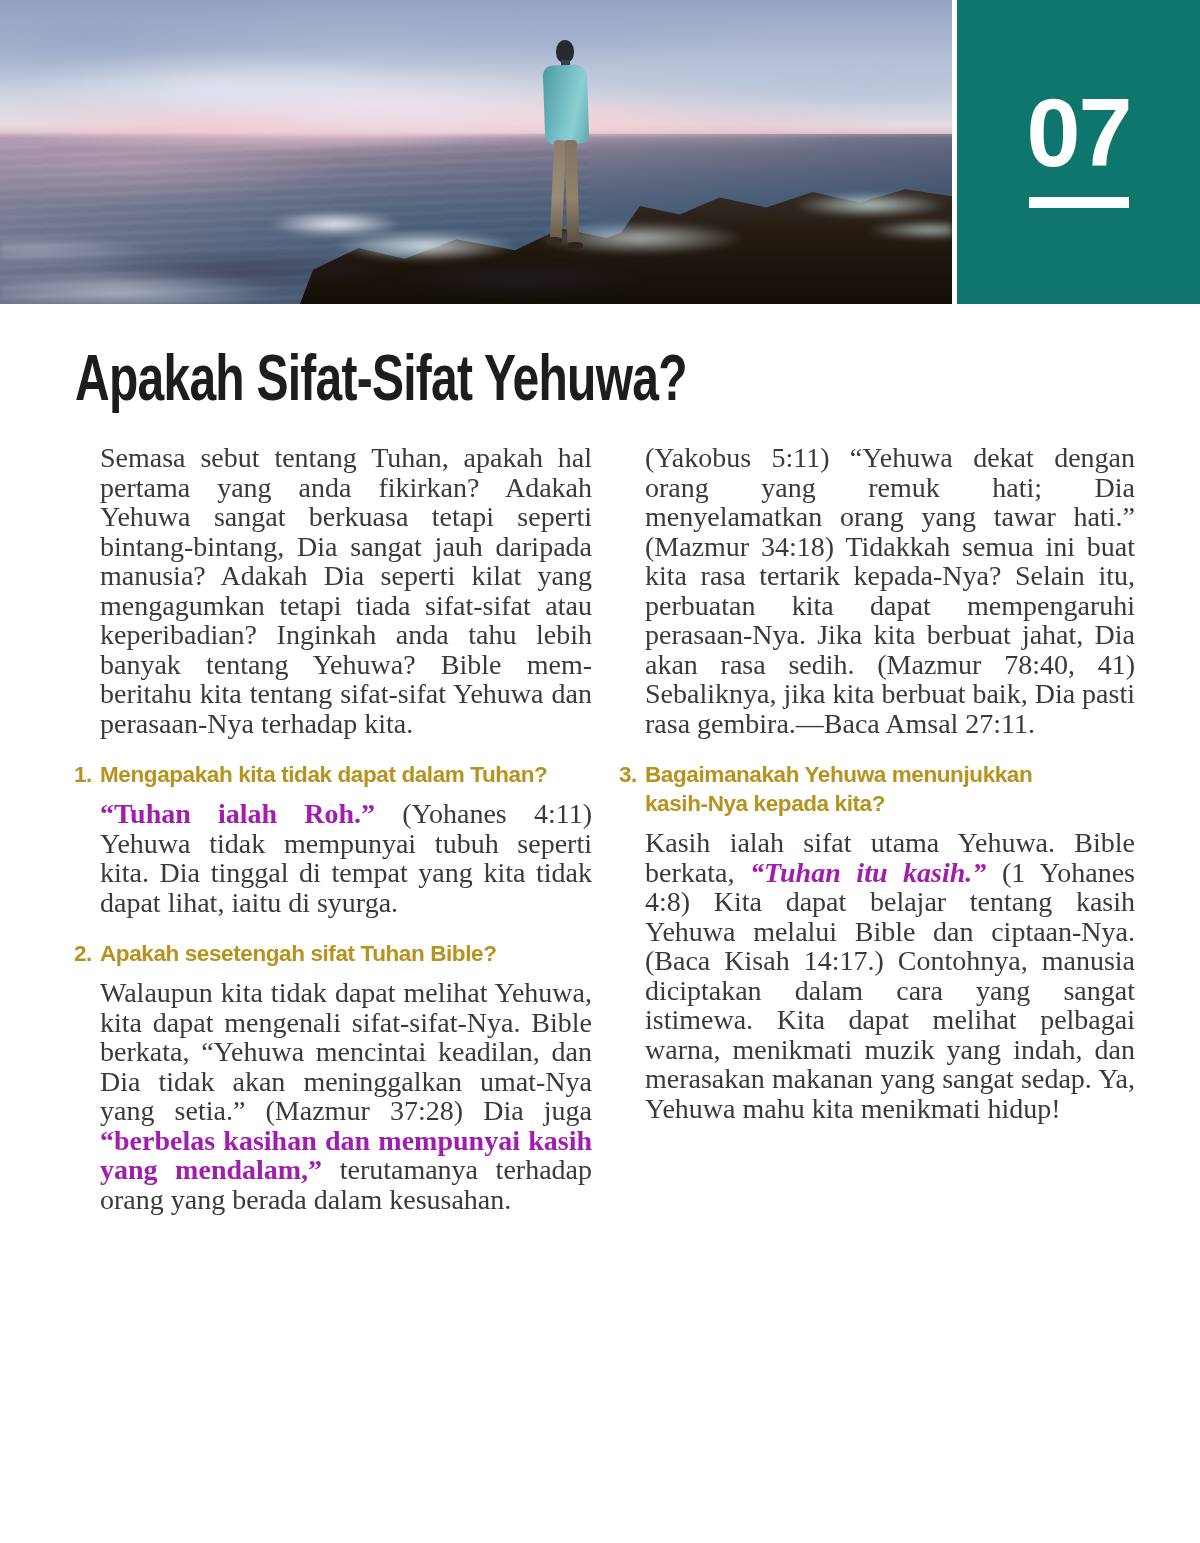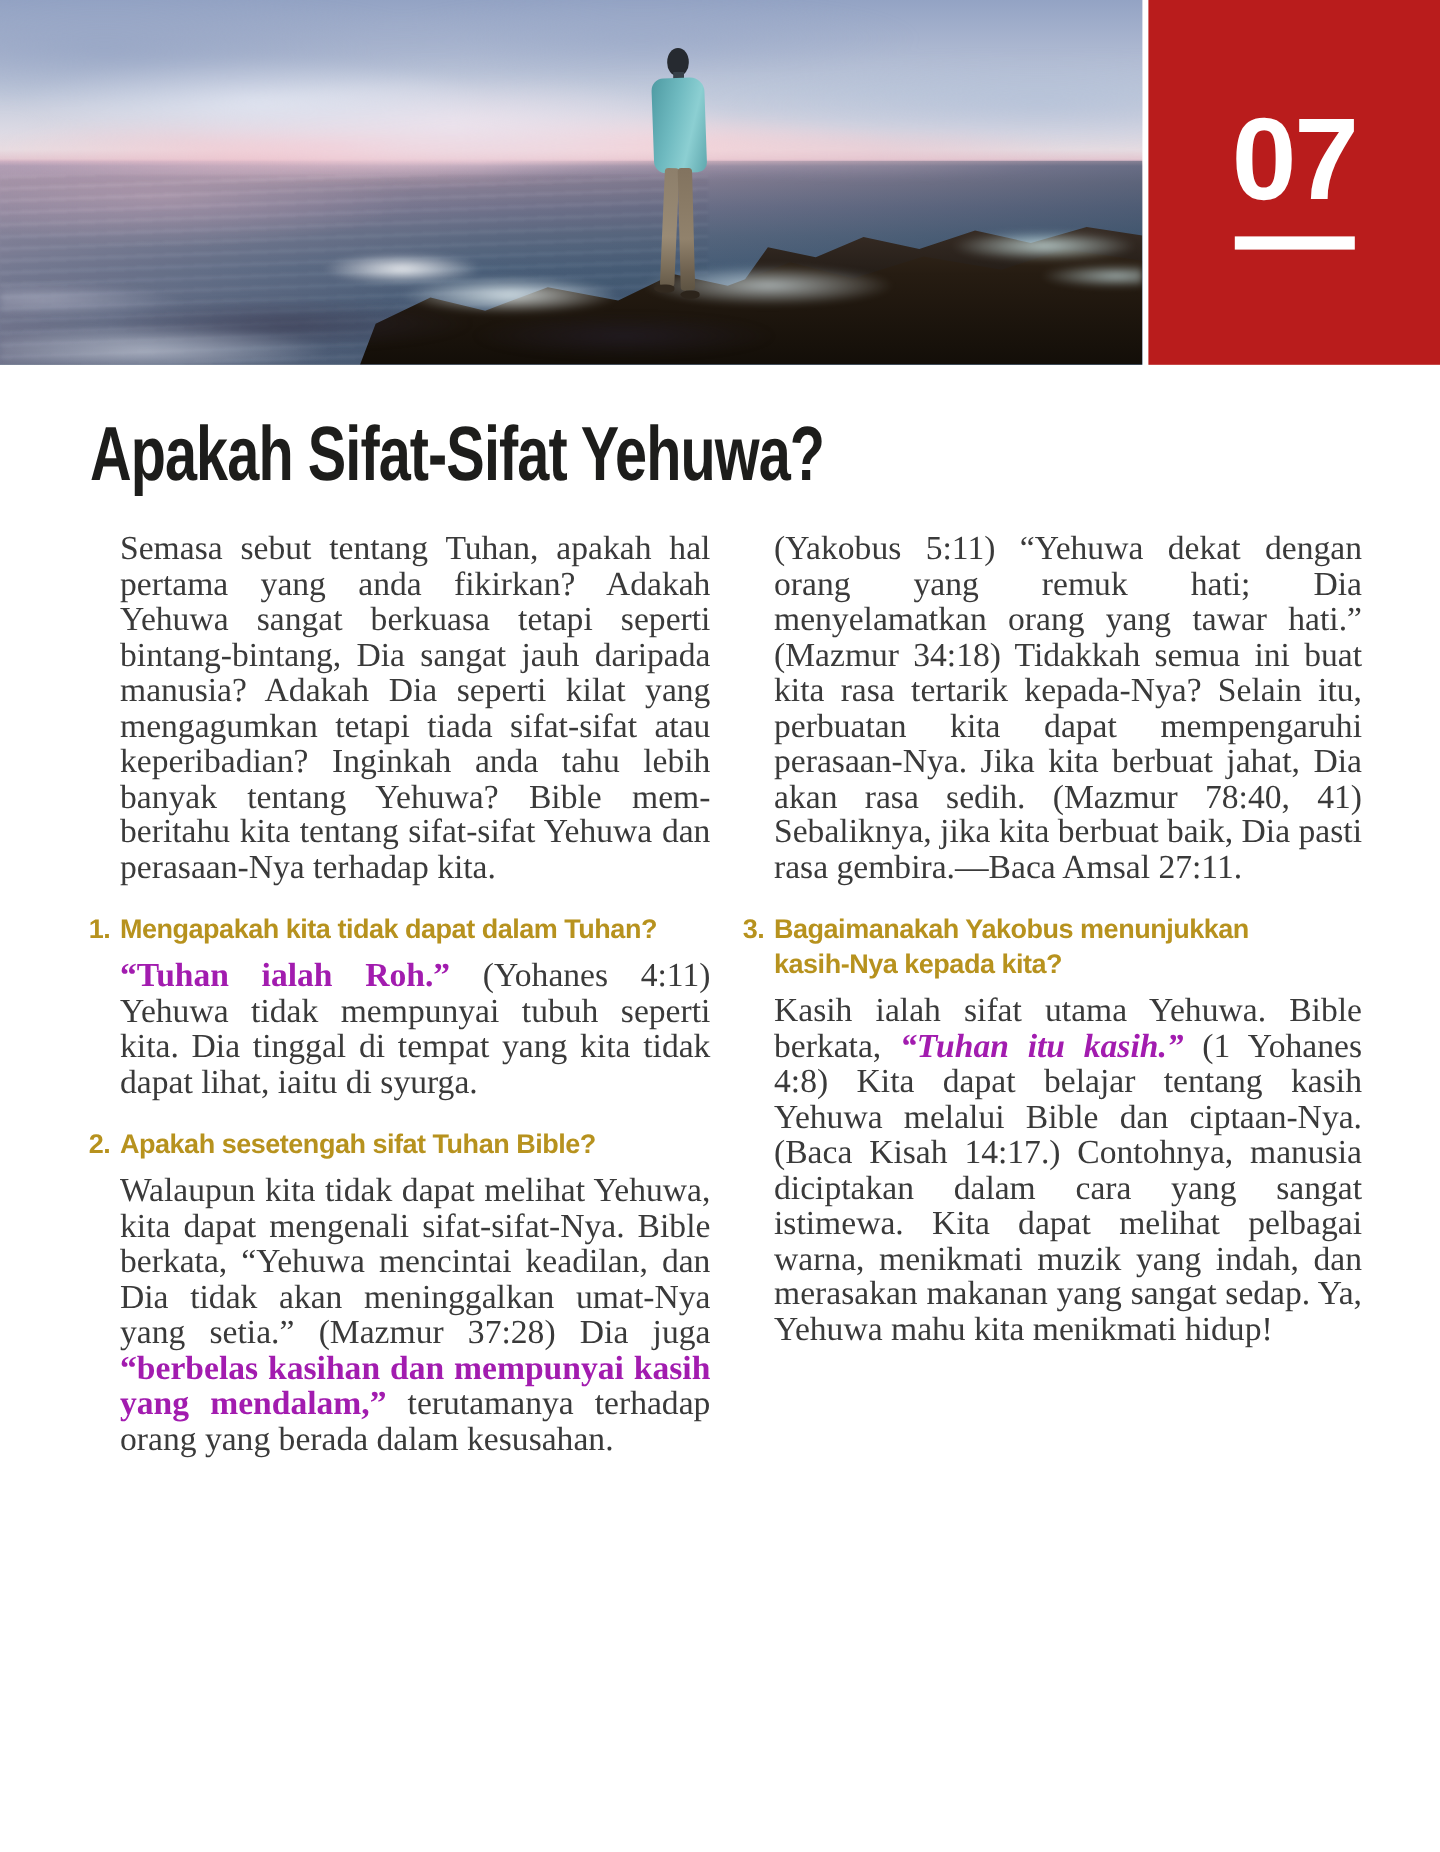--- a/index.html
+++ b/index.html
@@ -69,21 +69,21 @@
     border-radius:10px 12px 8px 10px;}
   .p-leg1{position:absolute;left:14px;top:100px;width:12px;height:99px;transform:rotate(2.5deg);border-radius:3px;
     background:linear-gradient(180deg,#8d7f6b 0%,#9a8b75 58%,#7b6e5a 84%,#655a49 100%);}
   .p-leg2{position:absolute;left:28px;top:100px;width:12px;height:102px;transform:rotate(-1.5deg);border-radius:3px;
     background:linear-gradient(180deg,#82735f 0%,#91826c 58%,#6f6250 84%,#5d5342 100%);}
   .p-foot1{position:absolute;left:7px;top:197px;width:17px;height:7px;background:#32291f;border-radius:50% 40% 40% 50%;}
   .p-foot2{position:absolute;left:29px;top:202px;width:16px;height:7px;background:#2c241b;border-radius:50% 40% 40% 50%;}
 
   
   .numbox{
-    position:absolute;left:957px;top:0;width:243px;height:304px;background:#b91c1c;
+    position:absolute;left:957px;top:0;width:243px;height:304px;background:#0f766e;
     display:flex;flex-direction:column;align-items:center;text-align:right;
   }
   .num{
     margin-top:84px;color:#ffffff;font-weight:bold;font-size:97px;line-height:1;
     letter-spacing:-2px;
   }
   .numbar{width:100px;height:11px;background:#ffffff;margin-top:16px;}
 
   
   .title{
@@ -151,16 +151,16 @@
     <span>Apakah sesetengah sifat Tuhan Bible?</span>
   </h2>
   <p class="body"><span>Walaupun kita tidak dapat melihat Yehuwa, kita dapat mengenali sifat-sifat-Nya. Bible berkata, “Yehuwa mencintai keadilan, dan Dia tidak akan meninggalkan umat-Nya yang setia.” (Mazmur 37:28) Dia juga </span><span class="b">“berbelas kasihan dan mempu­nyai kasih yang mendalam,”</span><span> terutamanya ter­hadap orang yang berada dalam kesusahan.</span></p>
 </div>
 
 <div class="col col-right">
   <p class="body"><span>(Yakobus 5:11) “Yehuwa dekat dengan orang yang remuk hati; Dia menyelamatkan orang yang tawar hati.” (Mazmur 34:18) Tidakkah se­mua ini buat kita rasa tertarik kepada-Nya? Selain itu, perbuatan kita dapat mempengaru­hi perasaan-Nya. Jika kita berbuat jahat, Dia akan rasa sedih. (Mazmur 78:40, 41) Sebalik­nya, jika kita berbuat baik, Dia pasti rasa gem­bira.—Baca Amsal 27:11.</span></p>
 
   <h2 class="qhead q3">
     <span class="qnum">3.</span>
-    <span>Bagaimanakah Yakobus menunjukkan kasih-Nya kepada kita?</span>
+    <span>Bagaimanakah Yehuwa menunjukkan kasih-Nya kepada kita?</span>
   </h2>
   <p class="body"><span>Kasih ialah sifat utama Yehuwa. Bible berkata, </span><span class="b i">“Tuhan itu kasih.”</span><span> (1 Yohanes 4:8) Kita dapat belajar tentang kasih Yehuwa melalui Bible dan ciptaan-Nya. (Baca Kisah 14:17.) Contohnya, manusia diciptakan dalam cara yang sangat istimewa. Kita dapat melihat pelbagai warna, menikmati muzik yang indah, dan merasakan makanan yang sangat sedap. Ya, Yehuwa mahu kita menikmati hidup!</span></p>
 </div>
 
 </body></html>

